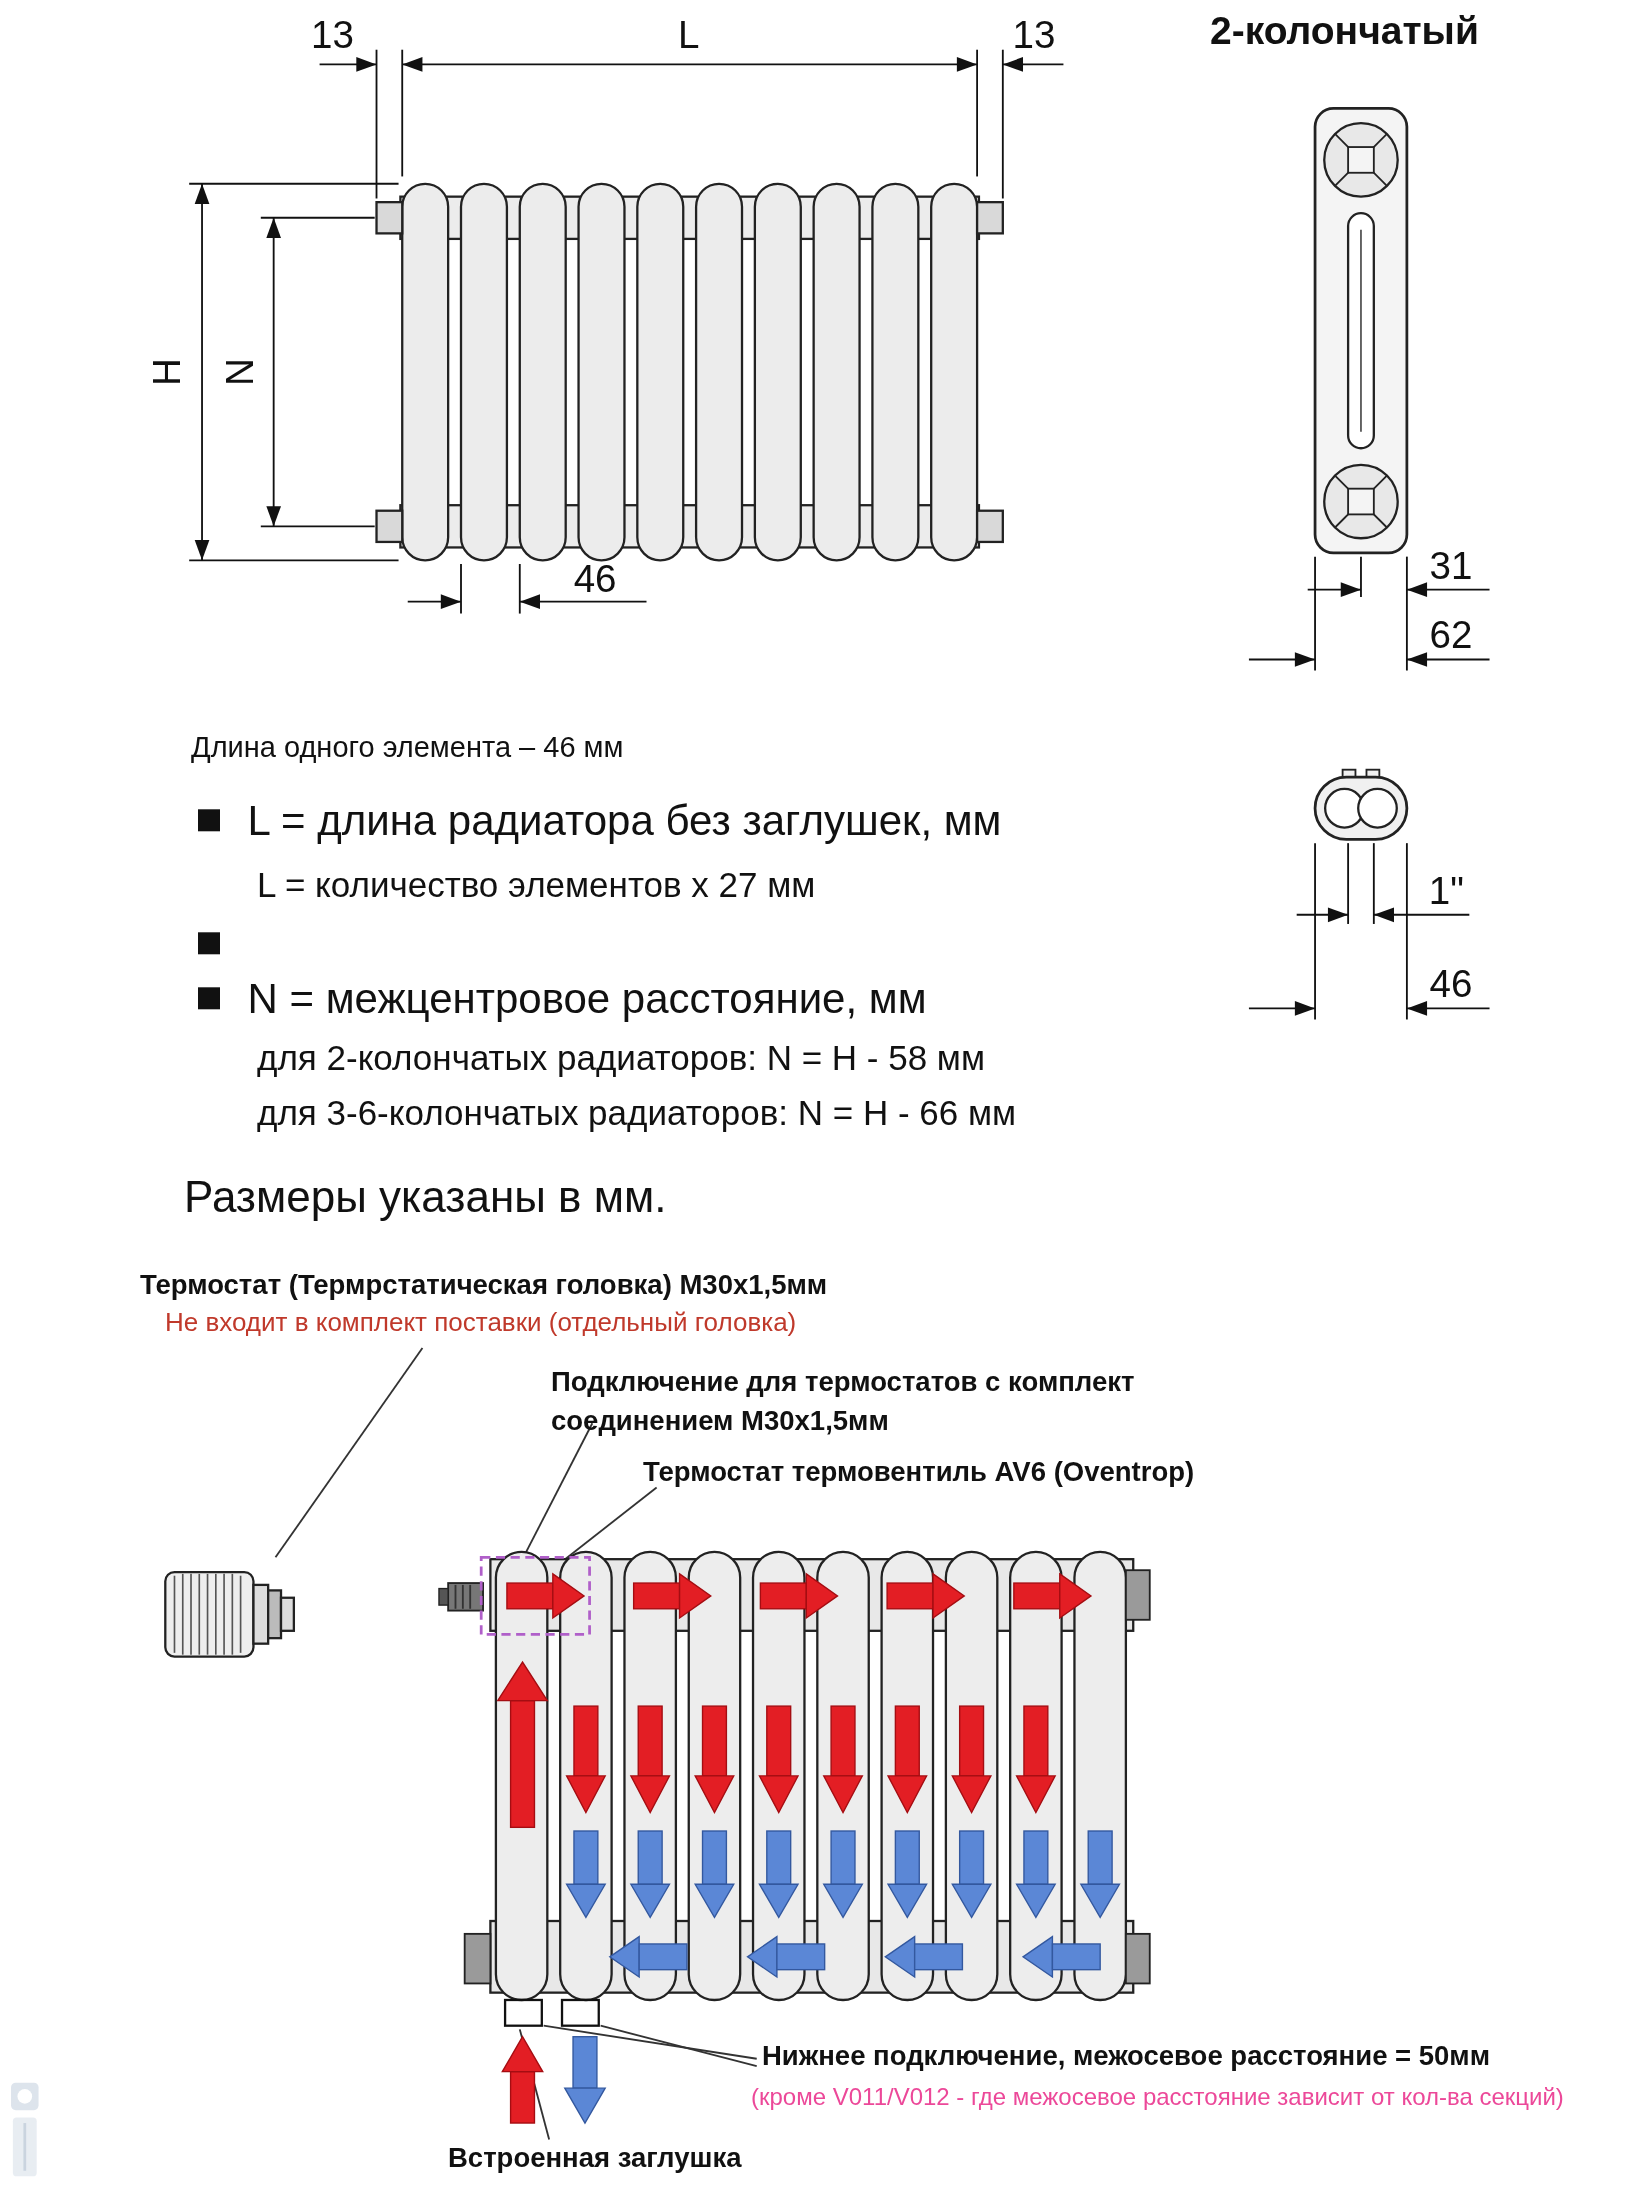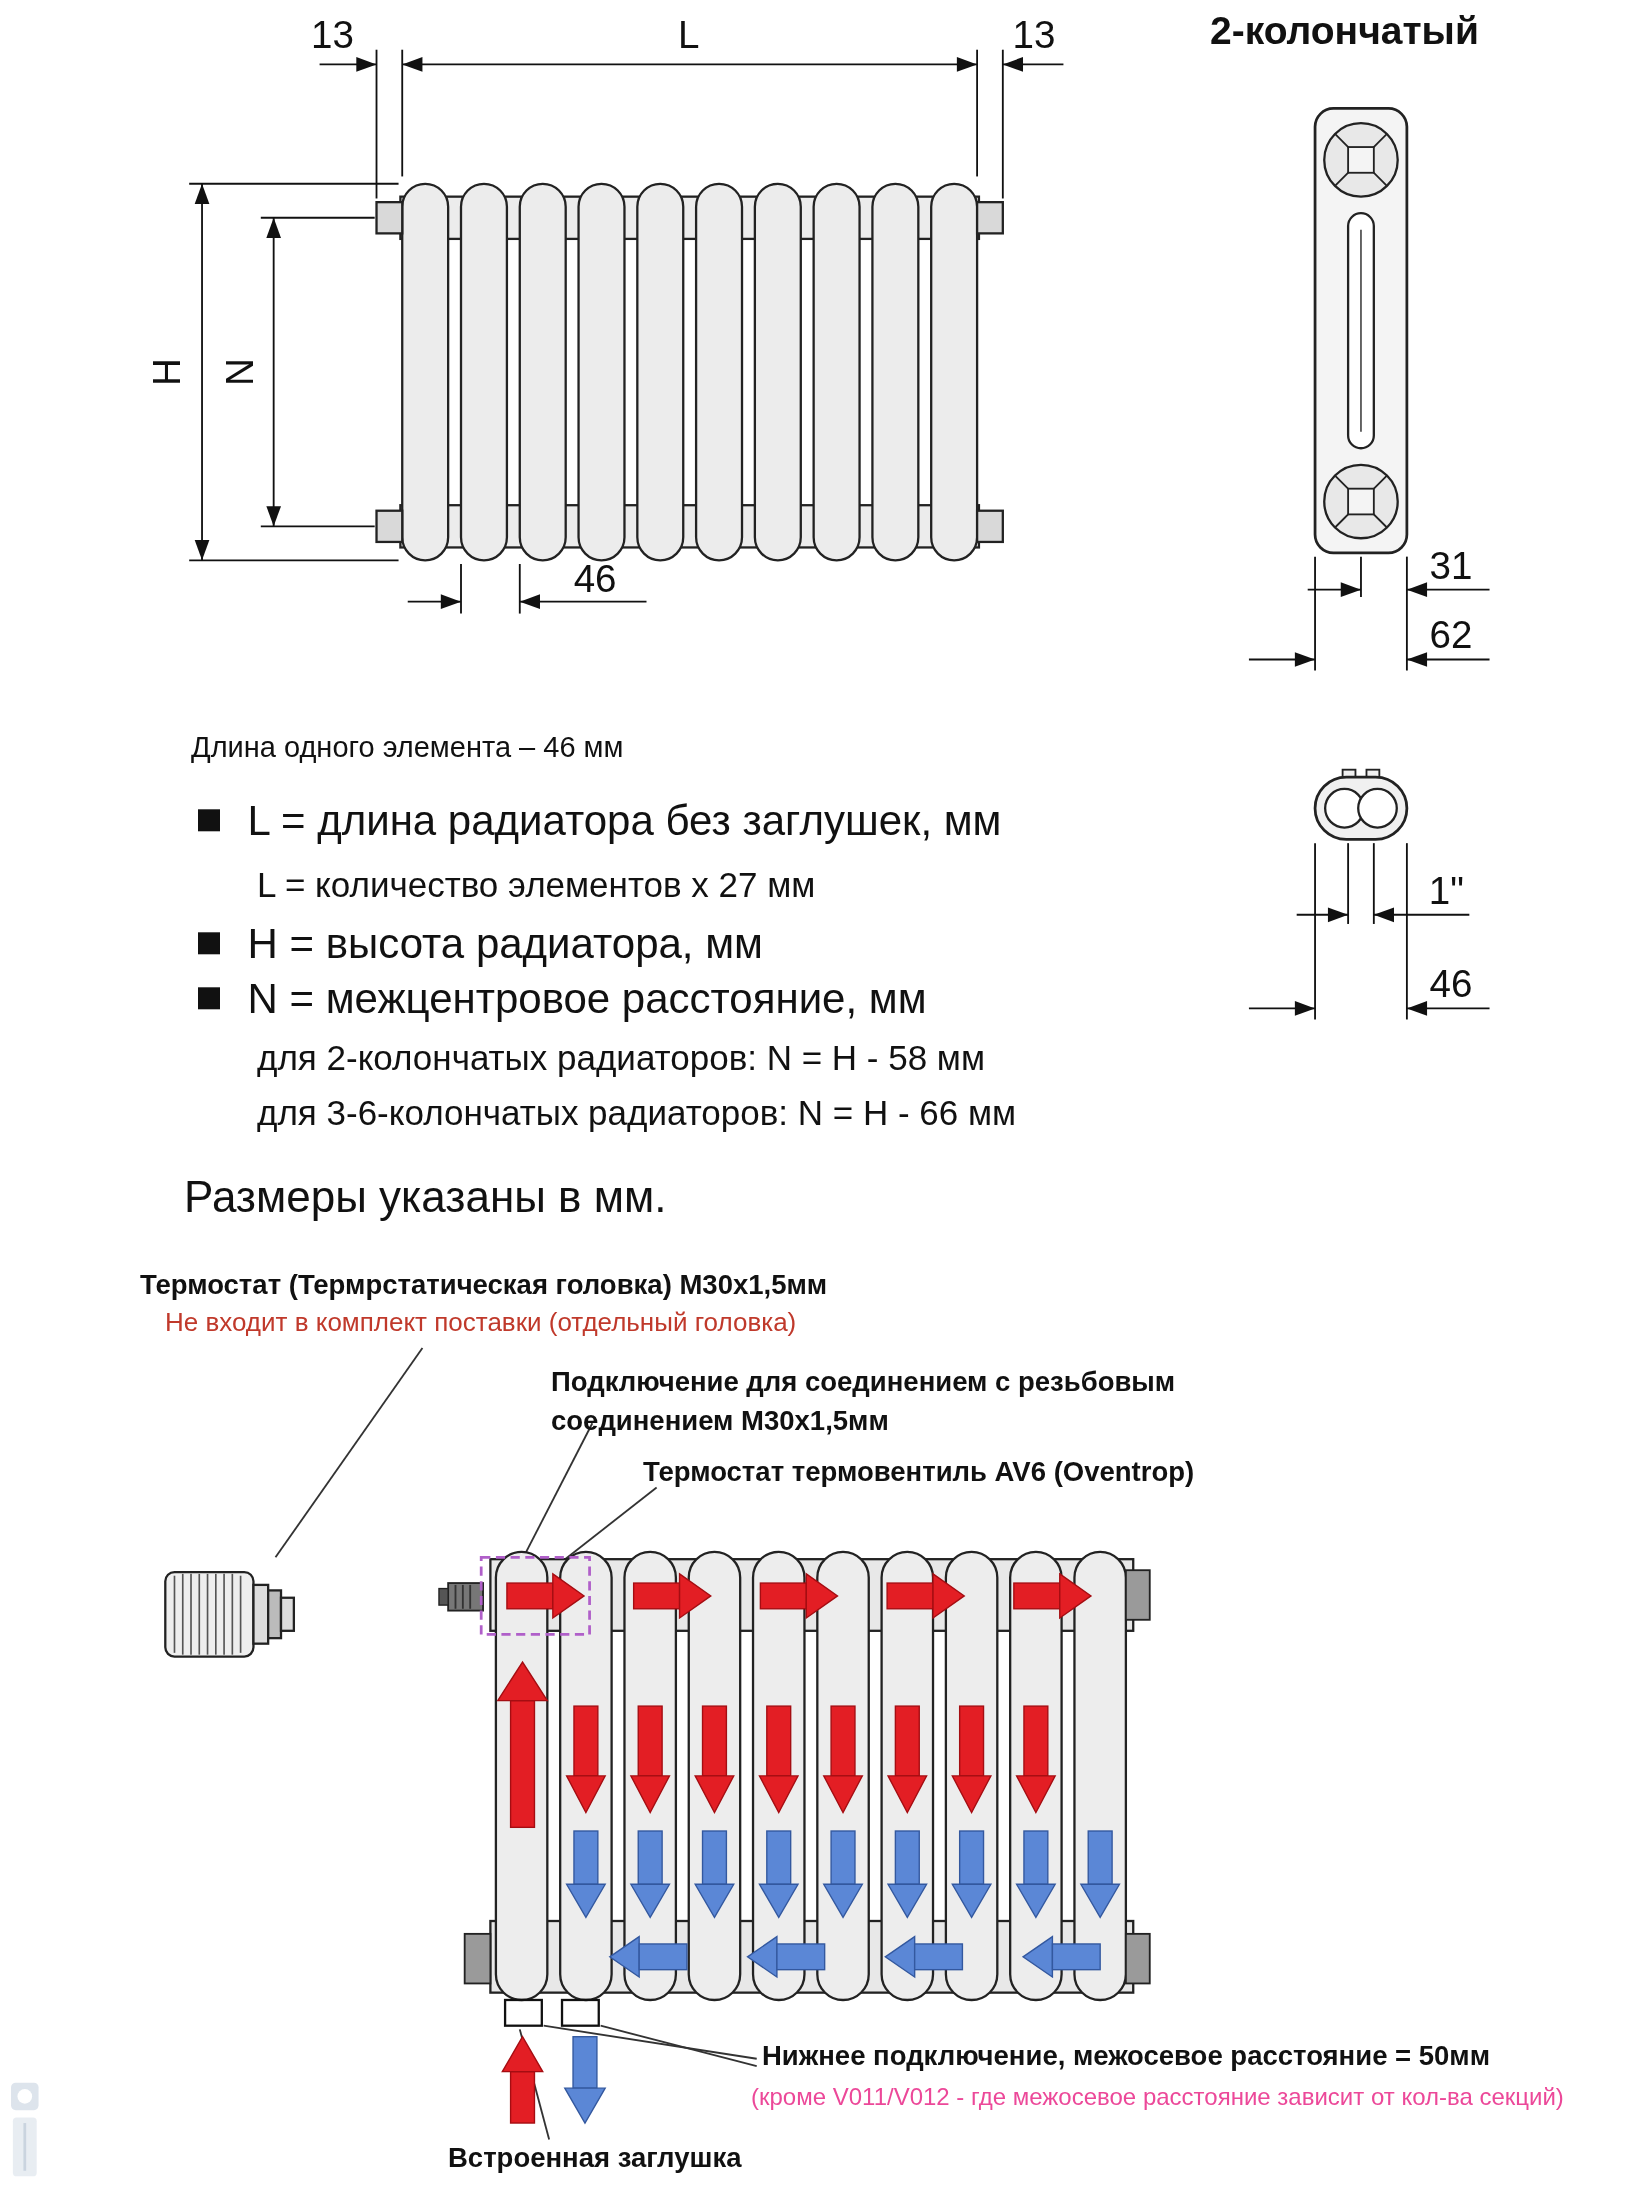--- a/index.html
+++ b/index.html
@@ -160,21 +160,21 @@
 <div class="lbl b" style="left:1210px;top:9.2px;font-size:39px">2-колончатый</div>
 
 <div class="lbl" style="left:191px;top:731px;font-size:29px">Длина одного элемента – 46 мм</div>
 
 <div class="bullet-row" style="left:198px;top:797px">
   <span class="bullet-sq"></span><span>L = длина радиатора без заглушек, мм</span>
 </div>
 <div class="lbl sub" style="left:257px;top:865px">L = количество элементов x 27 мм</div>
 
 <div class="bullet-row" style="left:198px;top:920px">
-  <span class="bullet-sq"></span><span>H = высота радиатора, мм</span>
+  <span class="bullet-sq"></span>
 </div>
 
 <div class="bullet-row" style="left:198px;top:975px">
   <span class="bullet-sq"></span><span>N = межцентровое расстояние, мм</span>
 </div>
 <div class="lbl sub" style="left:257px;top:1038px">для 2-колончатых радиаторов: N = H - 58 мм</div>
 <div class="lbl sub" style="left:257px;top:1093px">для 3-6-колончатых радиаторов: N = H - 66 мм</div>
 
 <div class="lbl" style="left:184px;top:1172px;font-size:44px">Размеры указаны в мм.</div>
 
@@ -317,21 +317,21 @@
     <rect x="12" y="888" width="30" height="30" rx="5" fill="#c2cfdd"></rect>
     <circle cx="27" cy="903" r="8" fill="#ffffff"></circle>
     <rect x="14" y="926" width="26" height="64" rx="4" fill="#d7dfe9"></rect>
     <line x1="27" y1="932" x2="27" y2="984" stroke="#9fb2c6" stroke-width="3"></line>
   </g>
 </svg>
 
 <div class="lbl b" style="left:140px;top:1269px;font-size:27.5px">Термостат (Термрстатическая головка) М30х1,5мм</div>
 <div class="lbl red-note" style="left:165px;top:1308px;font-size:26px">Не входит в комплект поставки (отдельный головка)</div>
 
-<div class="lbl b" style="left:551px;top:1366px;font-size:27.5px">Подключение для соединением с резьбовым</div>
+<div class="lbl b" style="left:551px;top:1366px;font-size:27.5px">Подключение для термостатов с комплект</div>
 <div class="lbl b" style="left:551px;top:1405px;font-size:27.5px">соединением М30х1,5мм</div>
 
 <div class="lbl b" style="left:643px;top:1456px;font-size:27.5px">Термостат термовентиль AV6 (Oventrop)</div>
 
 <div class="lbl b" style="left:762px;top:2040px;font-size:27.5px">Нижнее подключение, межосевое расстояние = 50мм</div>
 <div class="lbl pink-note" style="left:751px;top:2083px;font-size:24px">(кроме V011/V012 - где межосевое расстояние зависит от кол-ва секций)</div>
 
 <div class="lbl b" style="left:448px;top:2142px;font-size:27.5px">Встроенная заглушка</div>
 
 

